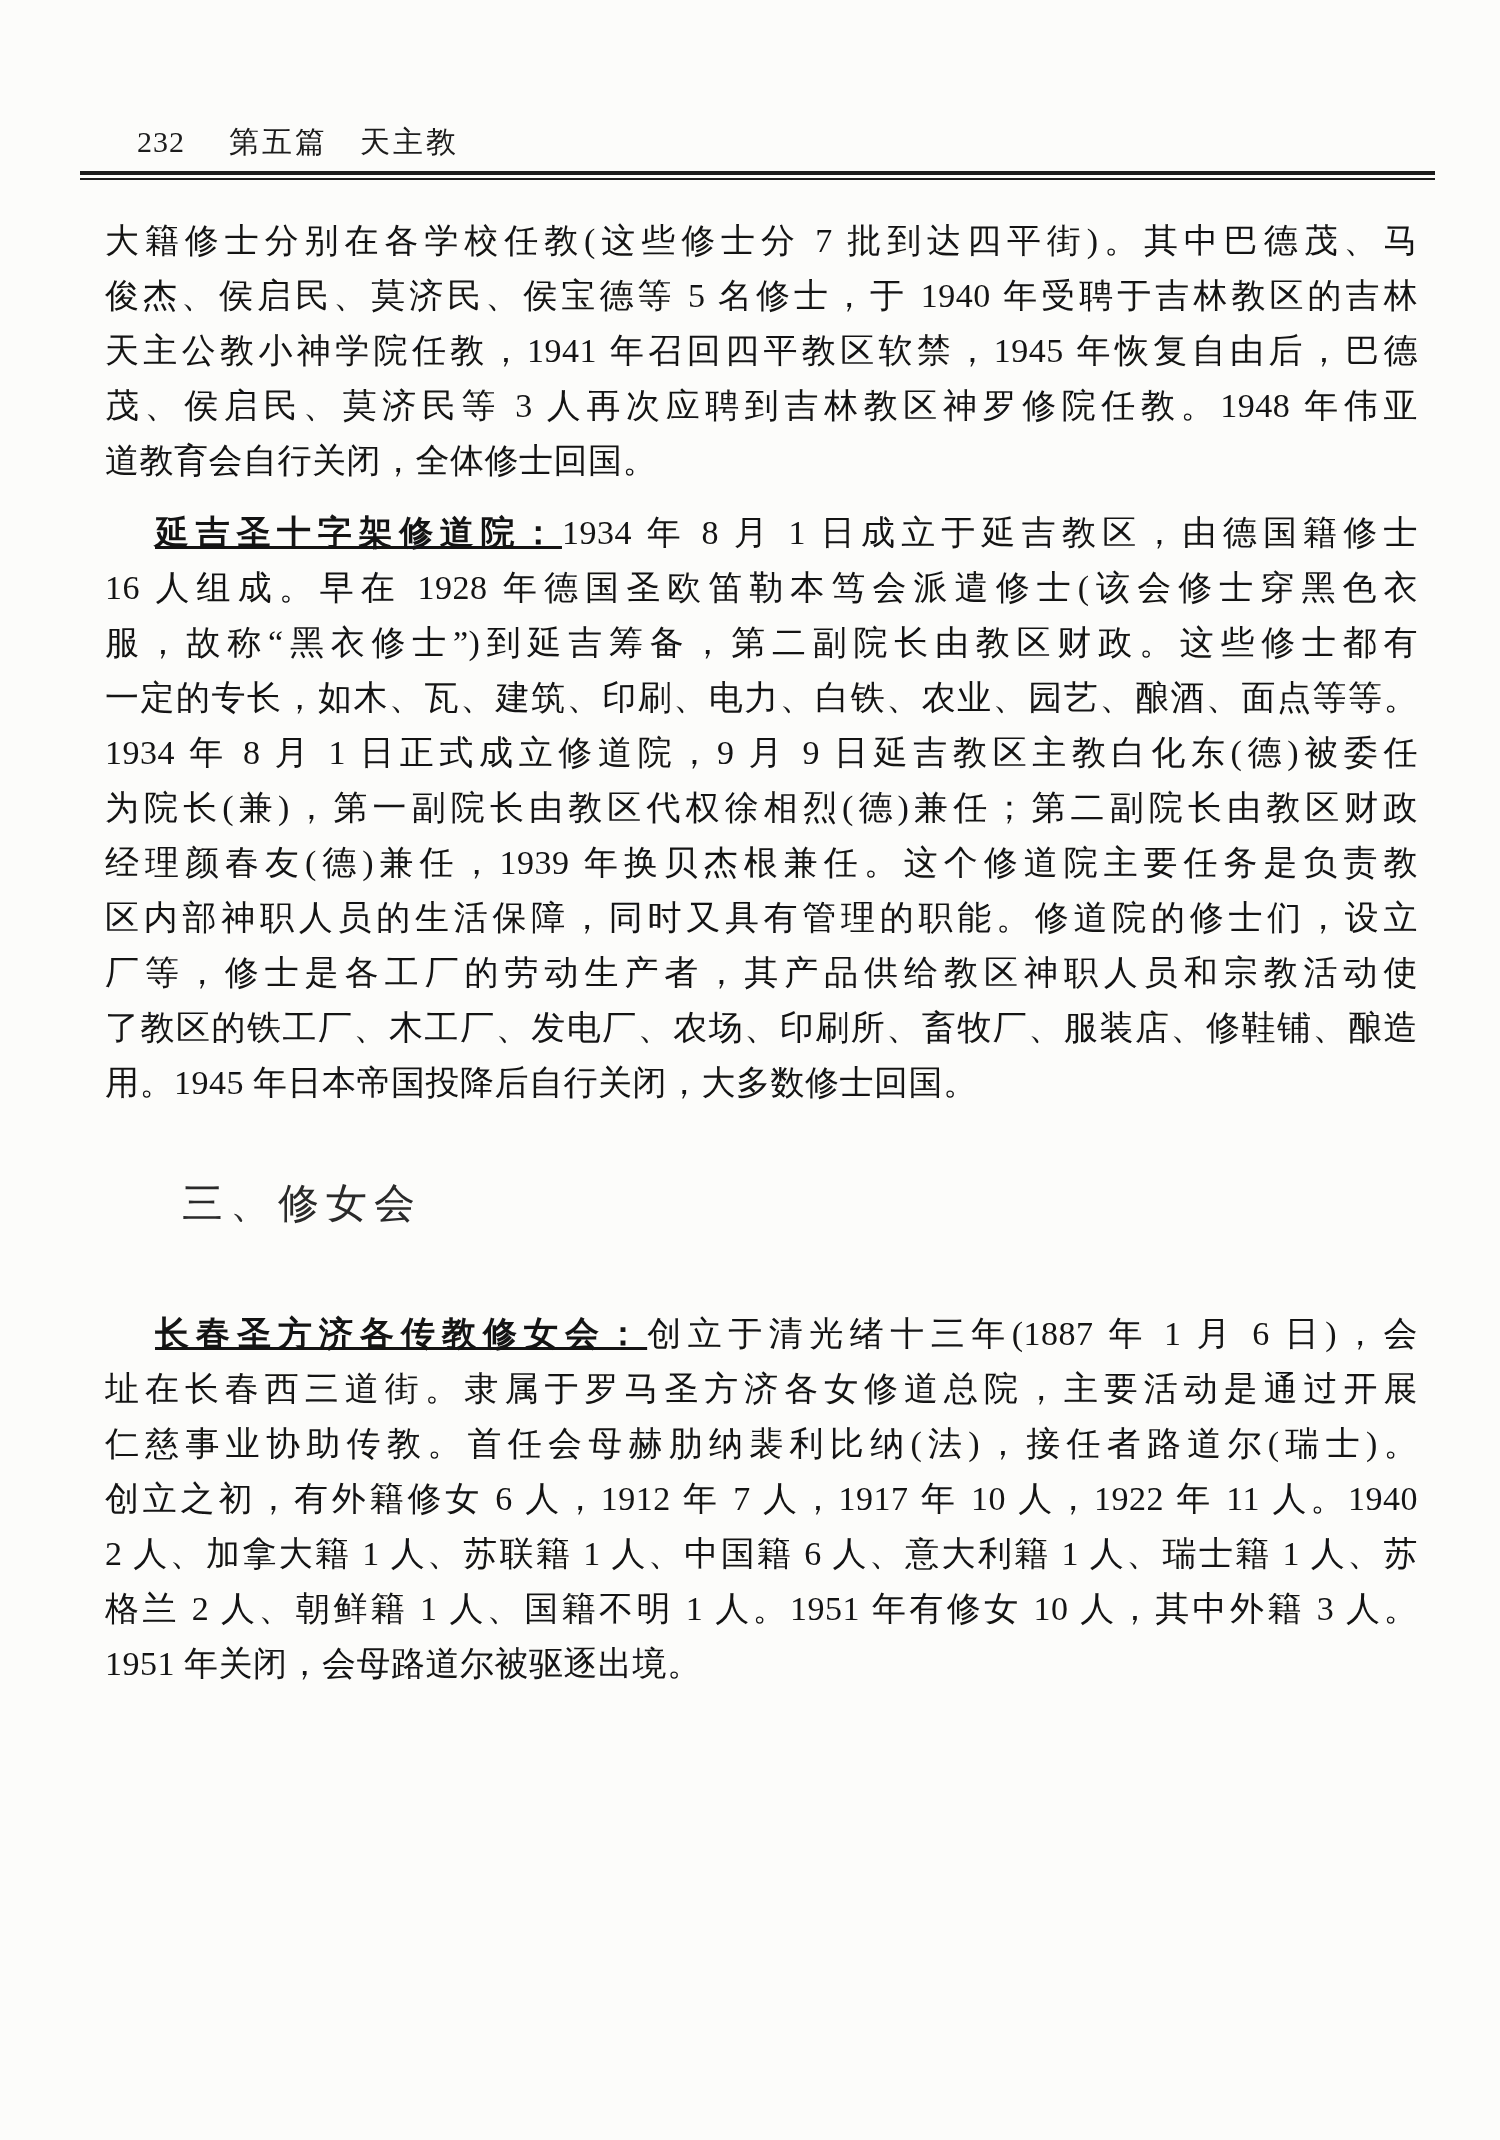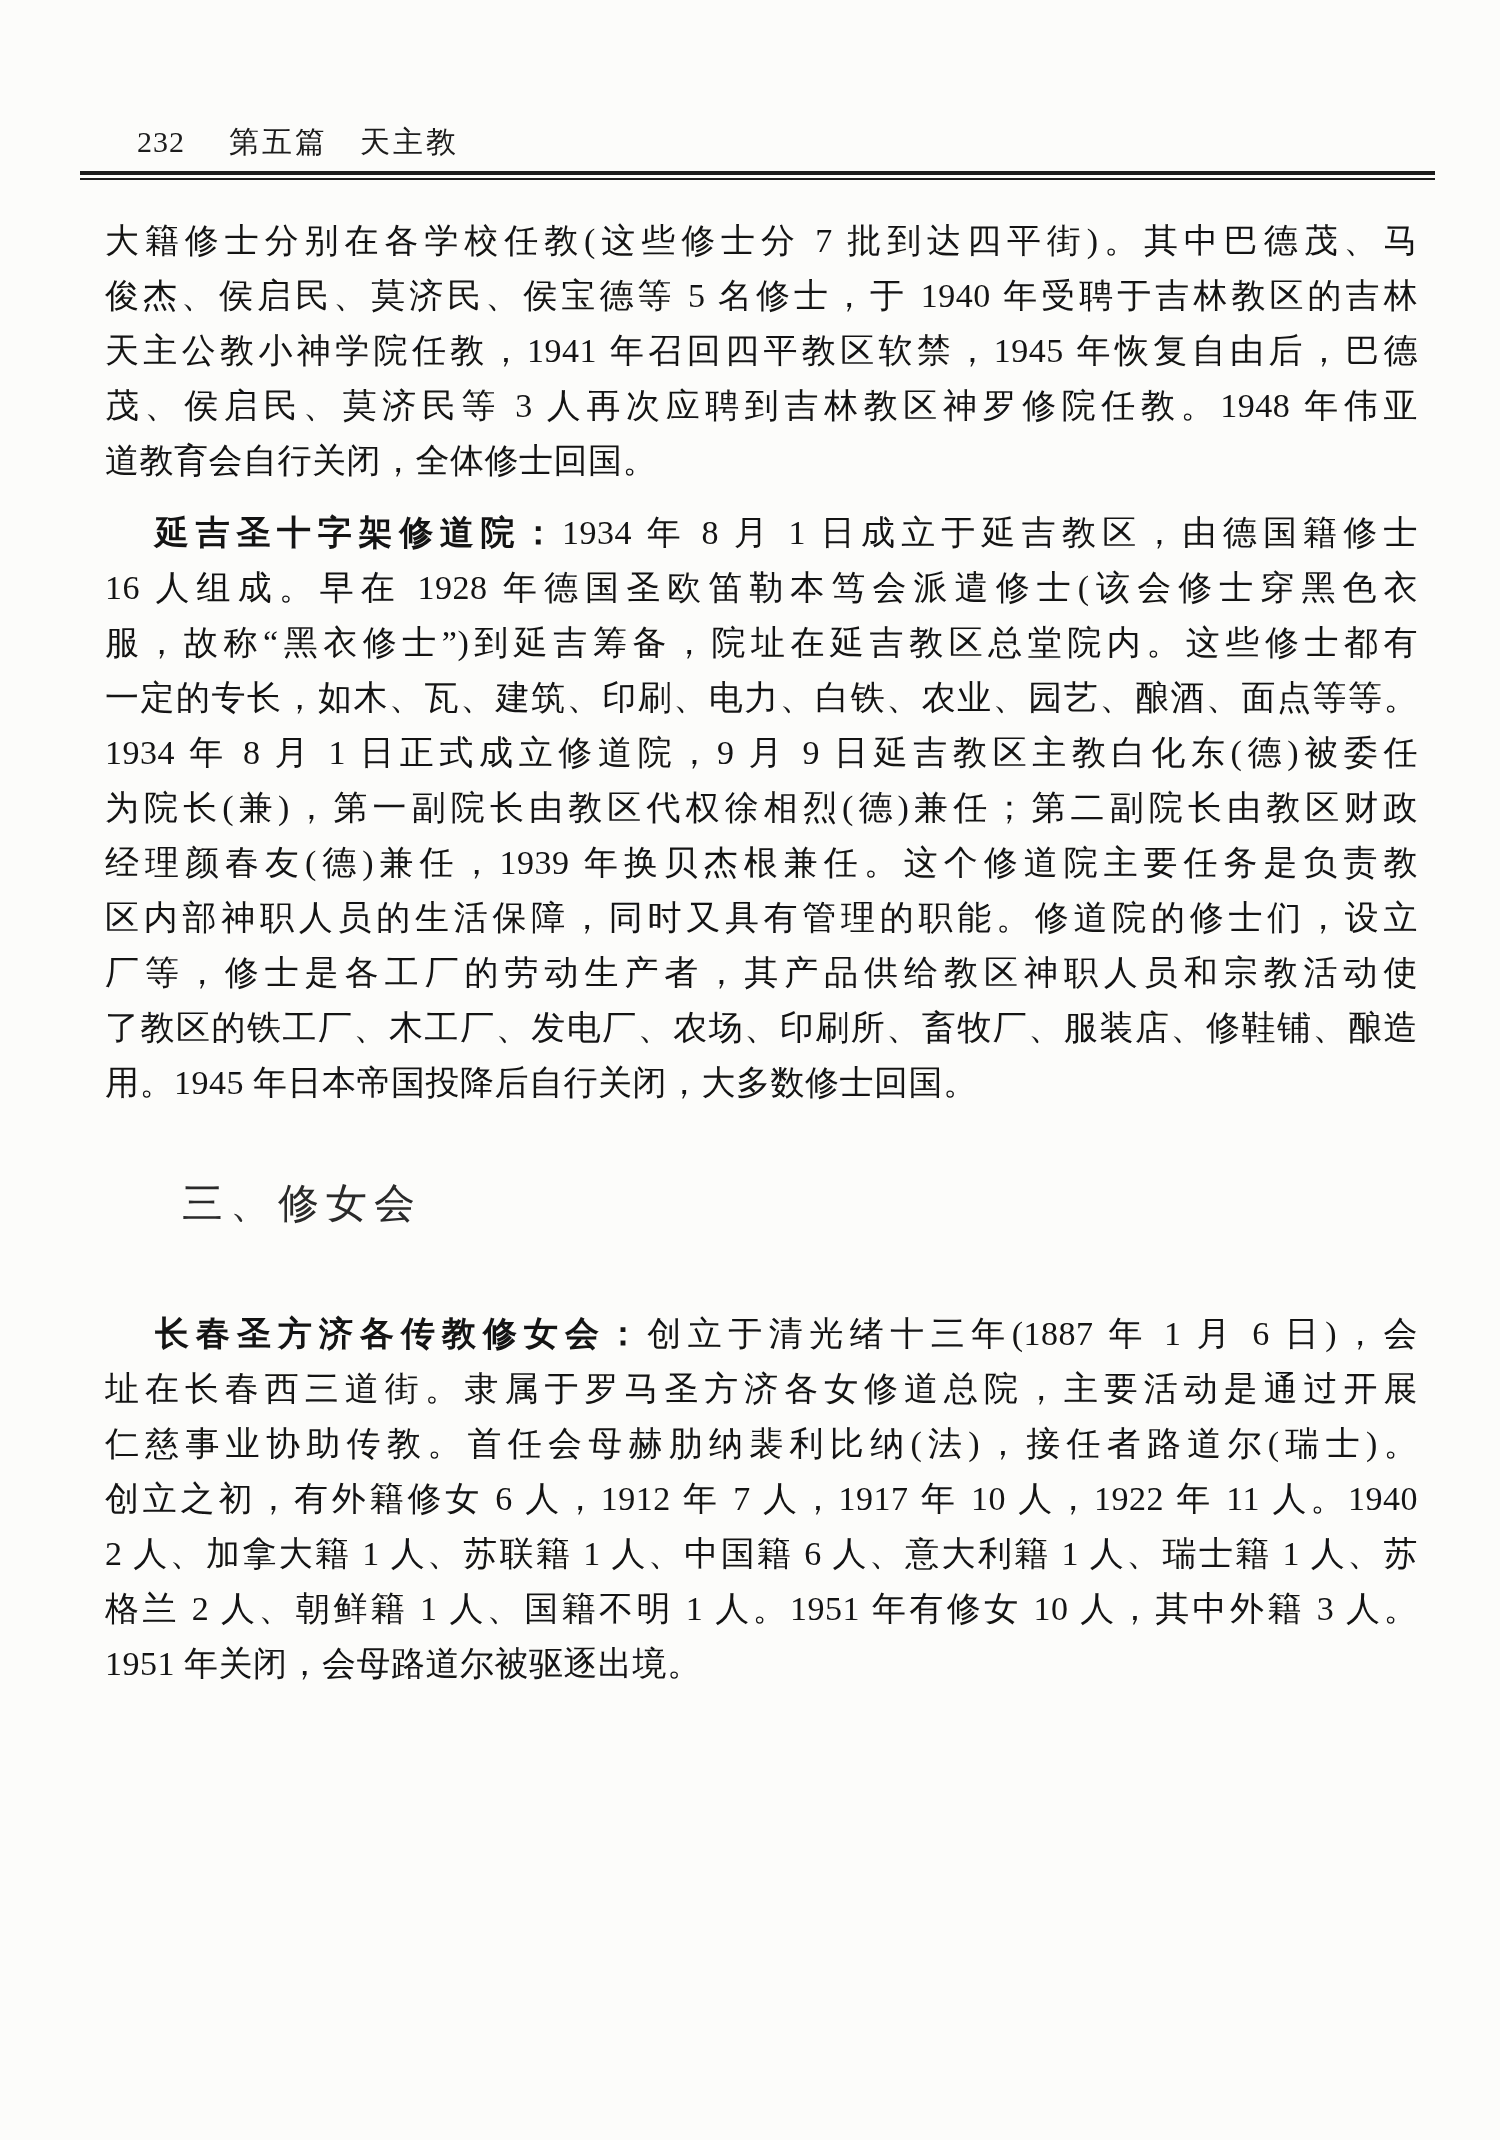--- a/index.html
+++ b/index.html
@@ -72,20 +72,21 @@
   .text-line.para-end {
     text-align-last: left;
   }
   .text-line.indent {
     padding-left: 50px;
   }
   .lead {
     font-weight: 700;
     font-family: "Liberation Sans", "DejaVu Sans", sans-serif;
     letter-spacing: 1px;
+    text-decoration: underline;
   }
   .section-heading {
     margin-top: 64px;
     margin-bottom: 74px;
     padding-left: 94px;
     font-size: 41px;
     line-height: 58px;
     font-weight: 400;
     letter-spacing: 7px;
     color: #2a2a2a;
@@ -110,21 +111,21 @@
       <div class="paragraph">
         <div class="text-line"><span class="line-text">大籍修士分别在各学校任教(这些修士分 7 批到达四平街)。其中巴德茂、马</span></div>
         <div class="text-line"><span class="line-text">俊杰、侯启民、莫济民、侯宝德等 5 名修士，于 1940 年受聘于吉林教区的吉林</span></div>
         <div class="text-line"><span class="line-text">天主公教小神学院任教，1941 年召回四平教区软禁，1945 年恢复自由后，巴德</span></div>
         <div class="text-line"><span class="line-text">茂、侯启民、莫济民等 3 人再次应聘到吉林教区神罗修院任教。1948 年伟亚</span></div>
         <div class="text-line para-end"><span class="line-text">道教育会自行关闭，全体修士回国。</span></div>
       </div>
       <div class="paragraph">
         <div class="text-line indent"><span class="lead">延吉圣十字架修道院：</span><span class="line-text">1934 年 8 月 1 日成立于延吉教区，由德国籍修士</span></div>
         <div class="text-line"><span class="line-text">16 人组成。早在 1928 年德国圣欧笛勒本笃会派遣修士(该会修士穿黑色衣</span></div>
-        <div class="text-line"><span class="line-text">服，故称“黑衣修士”)到延吉筹备，院址在延吉教区总堂院内。这些修士都有</span></div>
+        <div class="text-line"><span class="line-text">服，故称“黑衣修士”)到延吉筹备，第二副院长由教区财政。这些修士都有</span></div>
         <div class="text-line"><span class="line-text">一定的专长，如木、瓦、建筑、印刷、电力、白铁、农业、园艺、酿酒、面点等等。</span></div>
         <div class="text-line"><span class="line-text">1934 年 8 月 1 日正式成立修道院，9 月 9 日延吉教区主教白化东(德)被委任</span></div>
         <div class="text-line"><span class="line-text">为院长(兼)，第一副院长由教区代权徐相烈(德)兼任；第二副院长由教区财政</span></div>
         <div class="text-line"><span class="line-text">经理颜春友(德)兼任，1939 年换贝杰根兼任。这个修道院主要任务是负责教</span></div>
         <div class="text-line"><span class="line-text">区内部神职人员的生活保障，同时又具有管理的职能。修道院的修士们，设立</span></div>
         <div class="text-line"><span class="line-text">厂等，修士是各工厂的劳动生产者，其产品供给教区神职人员和宗教活动使</span></div>
         <div class="text-line"><span class="line-text">了教区的铁工厂、木工厂、发电厂、农场、印刷所、畜牧厂、服装店、修鞋铺、酿造</span></div>
         <div class="text-line para-end"><span class="line-text">用。1945 年日本帝国投降后自行关闭，大多数修士回国。</span></div>
       </div>
       <div class="section-heading">三、修女会</div>

